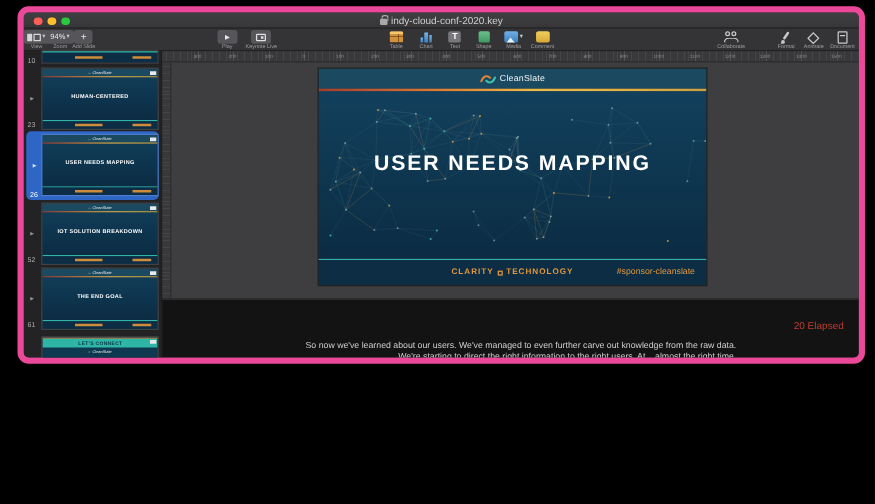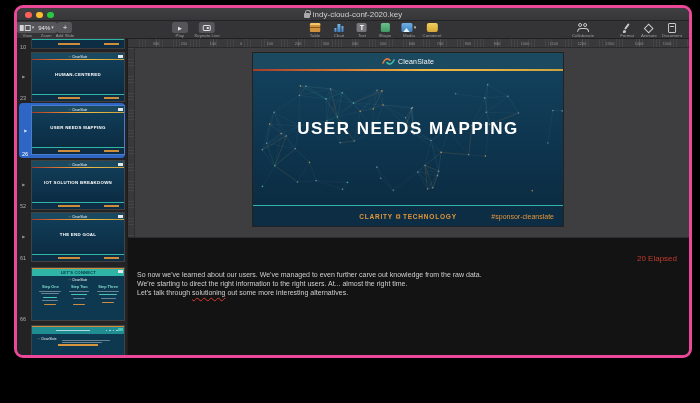--- a/index.html
+++ b/index.html
@@ -1,19 +1,19 @@
 <!DOCTYPE html>
 <html><head>
 <meta charset="utf-8">
 <style>
   * { margin:0; padding:0; box-sizing:border-box; }
   html,body { width:700px; height:403px; background:#000; overflow:hidden;
     font-family:"Liberation Sans", sans-serif; }
-  .window { position:absolute; left:14px; top:5px; width:678px; height:353px;
-    background:#28282a; border-radius:9px; overflow:hidden; border:3px solid #ec4899; }
+  .window { position:absolute; left:14px; top:5px; width:678px; height:286px;
+    background:#28282a; border-radius:9px; overflow:hidden; border:5px solid #ec4899; }
 
   
   .titlebar { position:relative; height:13px; background:linear-gradient(#3f3f41,#373739);
     border-bottom:1px solid #232325; display:flex; align-items:center; justify-content:center; }
   .tlights { position:absolute; left:8px; top:3.5px; display:flex; gap:4.5px; }
   .tl { width:6.5px; height:6.5px; border-radius:50%; }
   .tl.red{ background:#ff5f57; } .tl.yel{ background:#febc2e; } .tl.grn{ background:#28c840; }
   .doc-title { font-size:8px; color:#cfcfcf; display:flex; align-items:center; gap:3px; }
   .lock { width:6px; height:5px; background:#a9a9ab; border-radius:1px; position:relative; margin-top:2px;}
   .lock:before { content:""; position:absolute; left:1px; top:-3px; width:4px; height:4px;
@@ -68,21 +68,21 @@
     background-image:
       repeating-linear-gradient(90deg, #525254 0 0.5px, transparent 0.5px 28.4px),
       repeating-linear-gradient(90deg, #454547 0 0.5px, transparent 0.5px 2.84px);
     background-position:0 bottom; }
   .rlabel { position:absolute; top:0; font-size:7px; color:#8e8e90; transform:translateX(-50%) scale(0.55);
     line-height:9px; }
   .canvas { height:189px; background:#3e3e40; position:relative; }
   .vruler { position:absolute; left:0; top:0; bottom:0; width:7px; background:#39393b;
     border-right:1px solid #2e2e30;
     background-image:repeating-linear-gradient(#454547 0 0.5px, transparent 0.5px 2.84px); }
-  .notes { flex:1; background:#131313; border-top:1px solid #2c2c2e; position:relative; }
+  .notes { flex:1; background:#131313; border-top:1px solid #2c2c2e; position:relative;text-align:right; }
   .notes-text { position:absolute; left:9px; top:32px; font-size:7px; line-height:9px; color:#cfcfcf; width:450px; }
   .squiggle { text-decoration:underline; text-decoration-style:wavy; text-decoration-color:#d8392a;
     text-decoration-thickness:0.8px; text-underline-offset:1.5px; }
   .elapsed { position:absolute; right:12px; top:16px; font-size:8px; color:#c23b2f; }
 
   
   .slide { position:absolute; left:125px; top:5px; width:310px; height:173px;
     box-shadow:0 0 0 1px rgba(0,0,0,.45); display:flex; flex-direction:column; }
   .s-header { height:16px; background:#1b4a60; display:flex; align-items:center; justify-content:center; gap:3px; }
   .logo-swoosh { width:13px; height:9px; display:block; }

